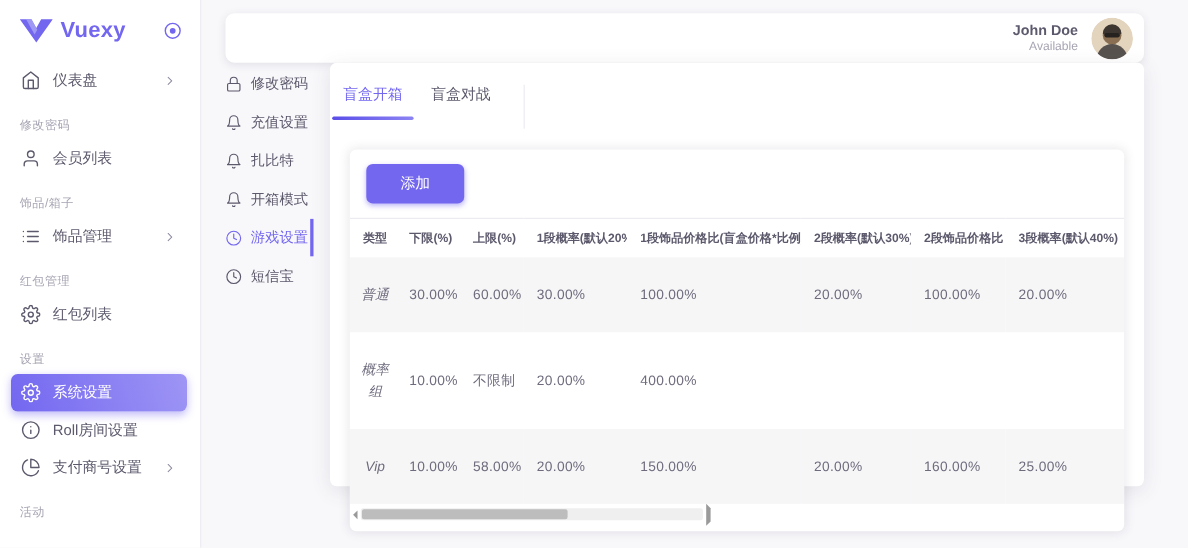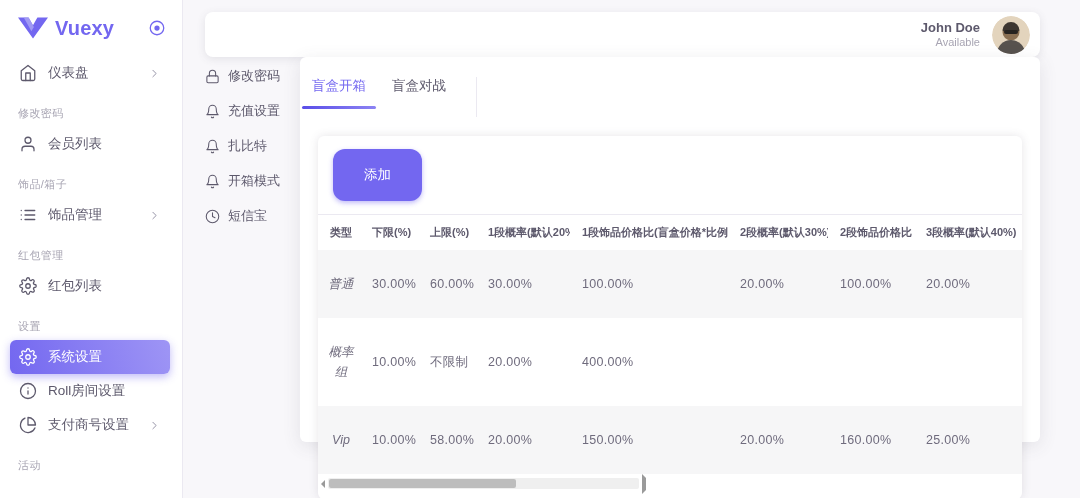--- a/index.html
+++ b/index.html
@@ -58,21 +58,21 @@
   .tab { font-size:13.5px; margin-right:26px; padding-bottom:14px; position:relative;
          cursor:pointer; color:#5d596c; }
   .tab.active { color:#7367f0; }
   .tab.active::after { content:""; position:absolute; left:-10px; right:-10px; bottom:0;
          height:3px; border-radius:2px; background:linear-gradient(90deg,#5a4ee8,#8c83f3); }
   .tab-divider { width:1px; height:40px; background:#ebe9f1; margin-left:4px; }
 
   .panel { margin:19px 18px 0; background:#fff; border-radius:6px;
            box-shadow:0 0 10px rgba(75,70,92,.14); overflow:hidden; }
   .panel-toolbar { padding:13px 15px; }
-  .add-btn { background:#7367f0; color:#fff; border:none; border-radius:12px; padding:17px 31px;
+  .add-btn { background:#7367f0; color:#fff; border:none; border-radius:6px; padding:9px 31px;
              font-size:13.5px; font-family:inherit; cursor:pointer;
              box-shadow:0 2px 5px rgba(115,103,240,.45); }
 
   table { border-collapse:collapse; table-layout:fixed; width:704px; }
   thead tr { border-top:1px solid #ebe9f1; }
   th { font-size:11px; font-weight:bold; color:#5d596c; text-align:left;
        padding:10px 2px 10px 12px; white-space:nowrap; overflow:hidden; }
   td { font-size:12.5px; color:#6f6b7d; padding:24px 2px 24px 12px; vertical-align:middle;
        letter-spacing:.3px; }
   td.type-cell { letter-spacing:normal; padding-left:10px; padding-right:6px; line-height:1.6;
@@ -249,20 +249,29 @@
             <span>扎比特</span>
           </div>
           <div class="submenu-item">
             <span class="icon">
               <svg viewBox="0 0 24 24" fill="none" stroke="currentColor" stroke-width="1.7" stroke-linecap="round" stroke-linejoin="round">
                 <path d="M18 8A6 6 0 0 0 6 8c0 7-3 9-3 9h18s-3-2-3-9"></path>
                 <path d="M13.73 21a2 2 0 0 1-3.46 0"></path>
               </svg>
             </span>
             <span>开箱模式</span>
+          </div>
+          <div class="submenu-item active">
+            <span class="icon">
+              <svg viewBox="0 0 24 24" fill="none" stroke="currentColor" stroke-width="1.7" stroke-linecap="round" stroke-linejoin="round">
+                <circle cx="12" cy="12" r="10"></circle>
+                <polyline points="12 6 12 12 16 14"></polyline>
+              </svg>
+            </span>
+            <span>游戏设置</span>
           </div>
           <div class="submenu-item">
             <span class="icon">
               <svg viewBox="0 0 24 24" fill="none" stroke="currentColor" stroke-width="1.7" stroke-linecap="round" stroke-linejoin="round">
                 <circle cx="12" cy="12" r="10"></circle>
                 <polyline points="12 6 12 12 16 14"></polyline>
               </svg>
             </span>
             <span>短信宝</span>
           </div>

